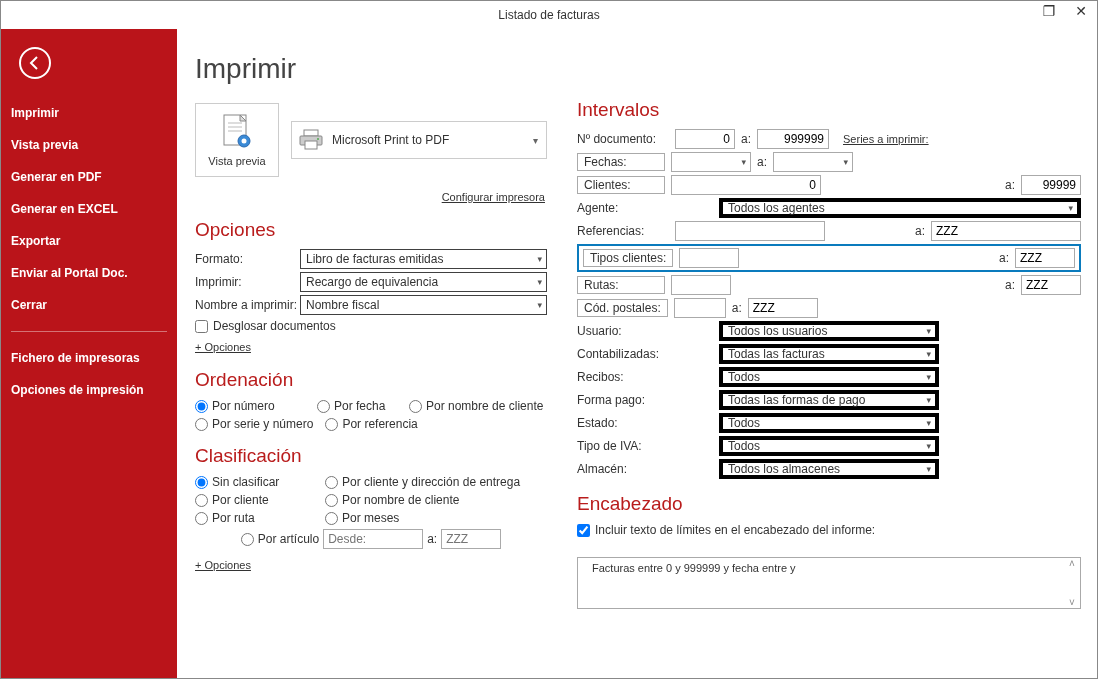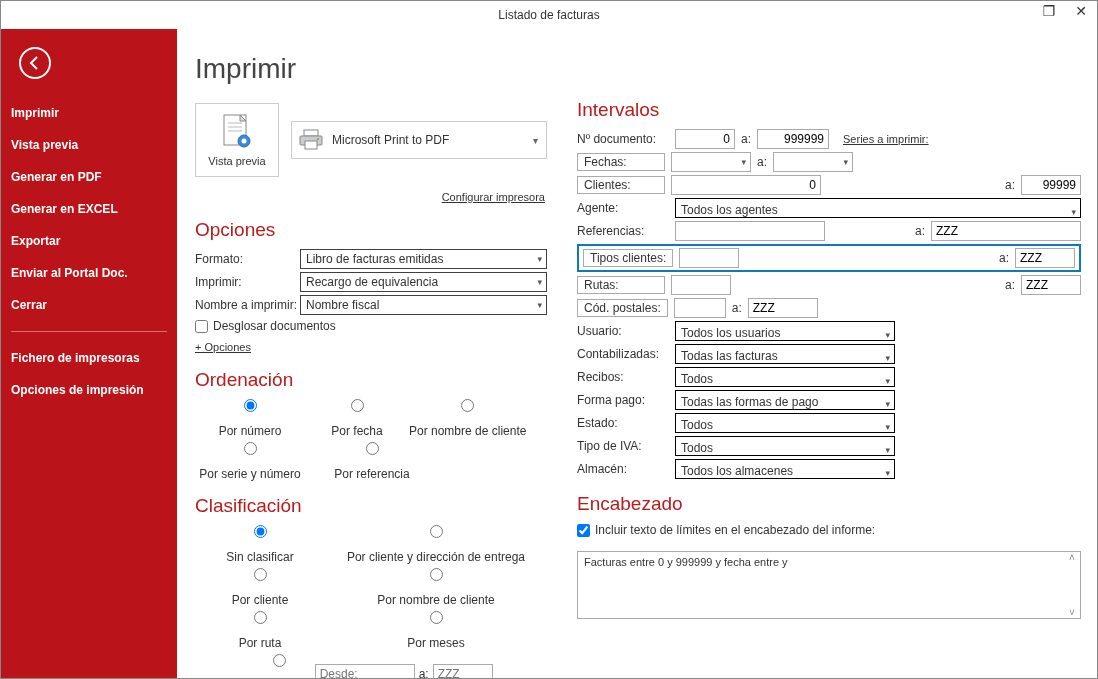--- a/index.html
+++ b/index.html
@@ -26,34 +26,34 @@
 .printer-select .caret { position: absolute; right: 8px; font-size: 10px; color: #666; }
 .link { text-decoration: underline; font-size: 11px; color: #333; cursor: pointer; display: inline-block; }
 .cfg-link { text-align: right; margin: 10px 2px 0 0; }
 .form-row { display: flex; align-items: center; margin: 3px 0; font-size: 12px; color: #333; }
 .form-row .lbl { width: 105px; flex-shrink: 0; }
 .select { border: 1px solid #404040; height: 20px; flex: 1; display: flex; align-items: center; padding: 0 5px; position: relative; cursor: pointer; font-size: 12px; background: #fff; }
 .select .caret { position: absolute; right: 4px; font-size: 9px; color: #555; }
 .chk { display: flex; align-items: center; gap: 5px; font-size: 12px; color: #333; margin: 4px 0; }
 .chk input { width: 13px; height: 13px; }
 .radio-row { display: flex; flex-wrap: wrap; gap: 4px 12px; font-size: 12px; color: #333; }
-.radio { display: flex; align-items: center; gap: 12px; cursor: pointer; min-width: 110px; flex-direction: column; }
+.radio { display: flex; align-items: center; gap: 4px; cursor: pointer; min-width: 110px; }
 .radio input { width: 13px; height: 13px; }
 .inline-input { border: 1px solid #aaa; height: 20px; padding: 0 4px; font-size: 12px; }
 .intervals .row { display: flex; align-items: center; margin: 3px 0; font-size: 12px; color: #333; gap: 6px; }
 .intervals .lbl { width: 92px; flex-shrink: 0; }
 .intervals .lbl.btn { border: 1px solid #aaa; padding: 1px 6px; cursor: pointer; width: auto; min-width: 88px; text-align: left; }
 .intervals input[type=text] { border: 1px solid #aaa; height: 20px; padding: 0 4px; font-size: 12px; text-align: right; }
 .intervals .a-lbl { font-size: 12px; }
 .date-sel { border: 1px solid #aaa; height: 20px; width: 80px; position: relative; display: inline-flex; align-items: center; cursor: pointer; }
 .date-sel .caret { position: absolute; right: 4px; font-size: 9px; color: #555; }
-.wide-select { border: 1px solid #000000; height: 20px; display: flex; align-items: flex-end; padding: 0 5px; position: relative; cursor: pointer; font-size: 12px; background: #fff; }
+.wide-select { border: 4px solid #000000; height: 20px; display: flex; align-items: center; padding: 0 5px; position: relative; cursor: pointer; font-size: 12px; background: #fff; margin-left: 44px; }
 .wide-select .caret { position: absolute; right: 4px; font-size: 9px; color: #555; }
 .highlight-row { border: 2px solid #0a7bbd; padding: 2px 4px; }
-.header-text { border: 1px solid #aaa; height: 68px; padding: 4px 6px; font-size: 11px; color: #333; position: relative; margin-top: 14px; }
+.header-text { border: 1px solid #aaa; height: 52px; padding: 4px 14px; font-size: 11px; color: #333; position: relative; margin-top: 20px; }
 .header-text .scroll { position: absolute; right: 0; top: 0; bottom: 0; width: 16px; display: flex; flex-direction: column; justify-content: space-between; align-items: center; color: #888; font-size: 10px; }
 .doc-icon svg, .prn-icon svg { display: block; }
 .clsf-grid .radio { min-width: auto; }
 </style>
 </head>
 <body>
 
 <div class="window">
   <div class="titlebar">
     <span>Listado de facturas</span>

